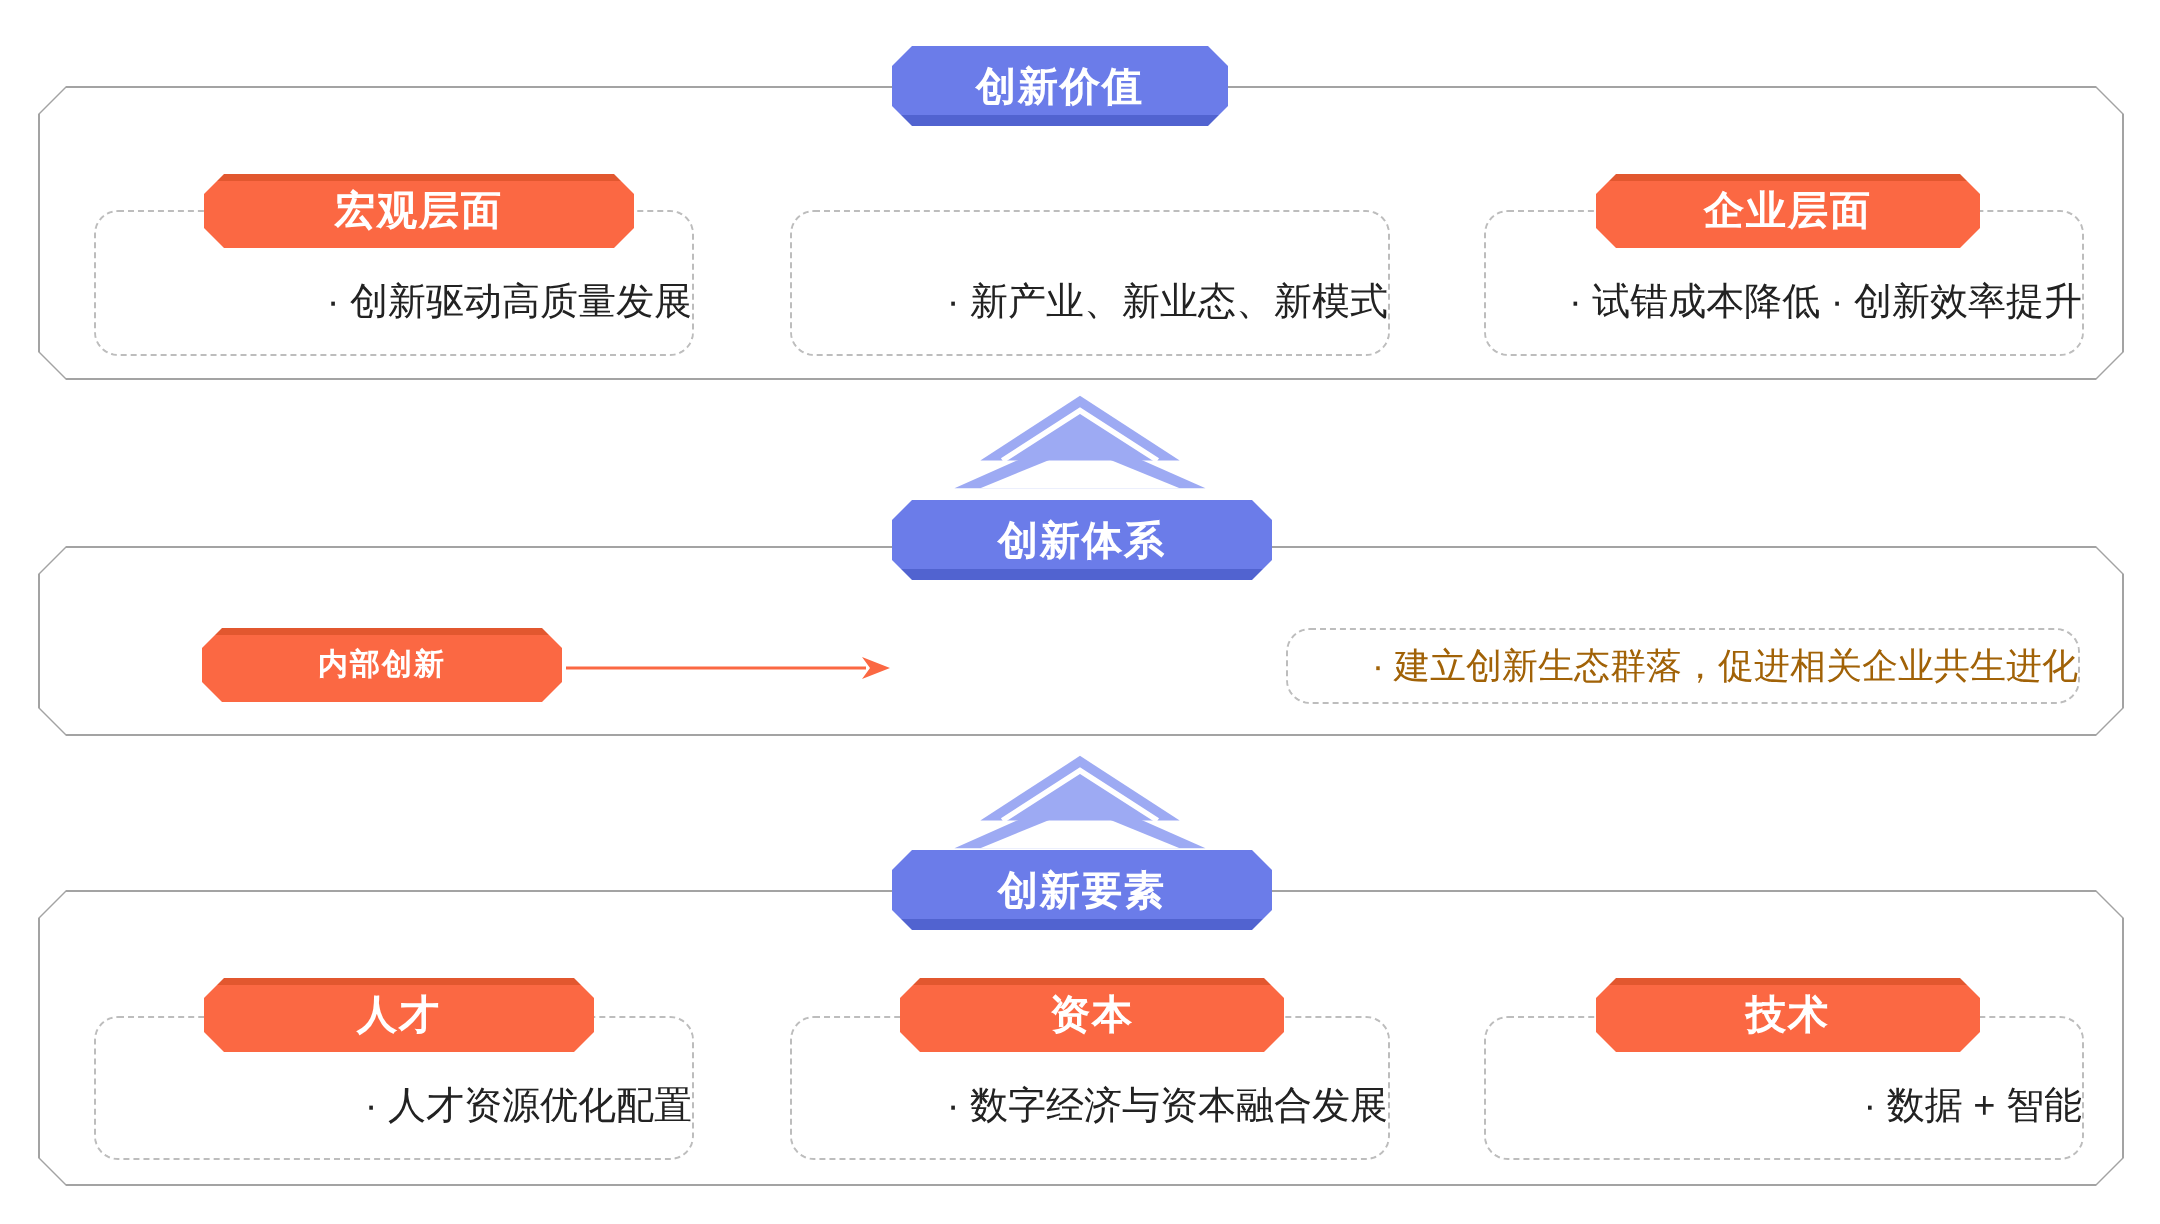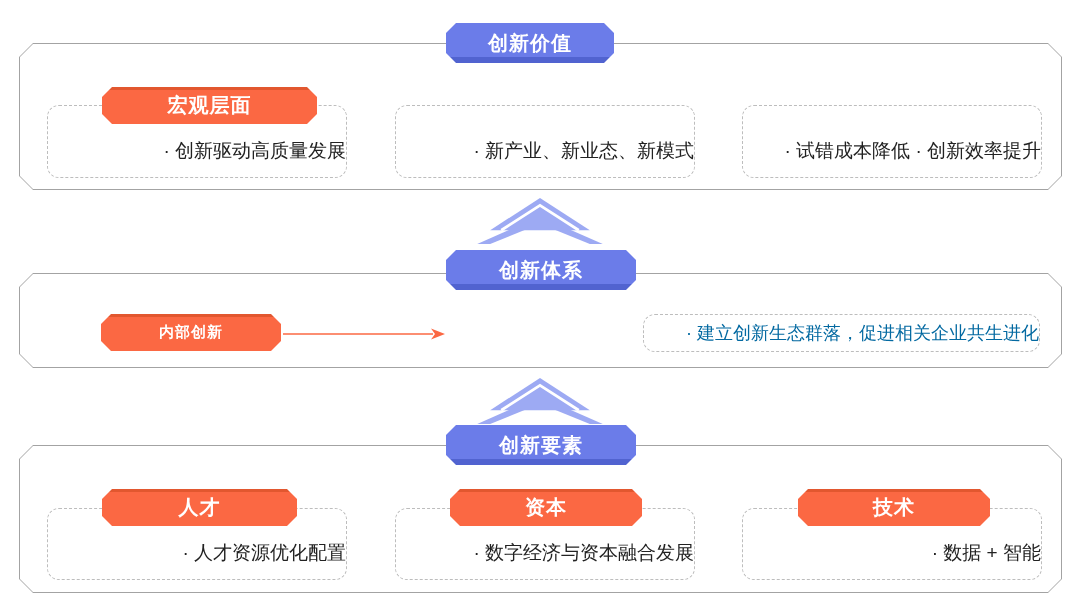--- a/index.html
+++ b/index.html
@@ -12,21 +12,21 @@
       100% calc(100% - var(--c)),calc(100% - var(--c)) 100%,var(--c) 100%,
       0 calc(100% - var(--c)),0 var(--c));
   }
   .tier{position:absolute;background:#a3a3a3;--c:14px;}
   .tier-fill{position:absolute;inset:1px;background:#fff;--c:13px;}
   .dashed{
     position:absolute;border:1px dashed #bdbdbd;border-radius:12px;background:#fff;
     display:flex;align-items:center;justify-content:flex-end;box-sizing:border-box;
   }
   .desc{font-size:19px;color:#222;white-space:nowrap;}
-  .desc-mid{font-size:18px;color:#0369a1;white-space:nowrap;}
+  .desc-mid{font-size:18px;color:#a16207;white-space:nowrap;}
   .pill{
     position:absolute;display:flex;align-items:center;justify-content:center;
     color:#fff;font-weight:bold;--c:10px;letter-spacing:1px;
   }
   .pill-blue{
     font-size:20px;
     background:linear-gradient(180deg,#6b7ce9 0%,#6b7ce9 86%,#5163d0 86%);
   }
   .pill-orange{
     font-size:20px;
@@ -56,20 +56,23 @@
   </div>
   <div class="dashed" style="left:395px;top:105px;width:300px;height:73px;padding-top:19px">
     <span class="desc">· 新产业、新业态、新模式</span>
   </div>
   <div class="dashed" style="left:742px;top:105px;width:300px;height:73px;padding-top:19px">
     <span class="desc">· 试错成本降低 · 创新效率提升</span>
   </div>
 
   <div class="pill pill-orange cham" style="left:102px;top:87px;width:215px;height:37px">
     <span>宏观层面</span>
+  </div>
+  <div class="pill pill-orange cham" style="left:798px;top:87px;width:192px;height:37px">
+    <span>企业层面</span>
   </div>
 
   <div class="pill pill-blue cham" style="left:446px;top:23px;width:168px;height:40px">
     <span>创新价值</span>
   </div>
 
   <svg class="chevron" style="left:475px;top:197px" width="130" height="48" viewBox="0 0 140 52">
     <polygon points="2,51 70,21 138,51" fill="#9daaf3"></polygon>
     <polygon points="16,51 70,29 124,51" fill="#ffffff"></polygon>
     <polygon points="16,36 70,1 124,36" fill="#9daaf3"></polygon>

